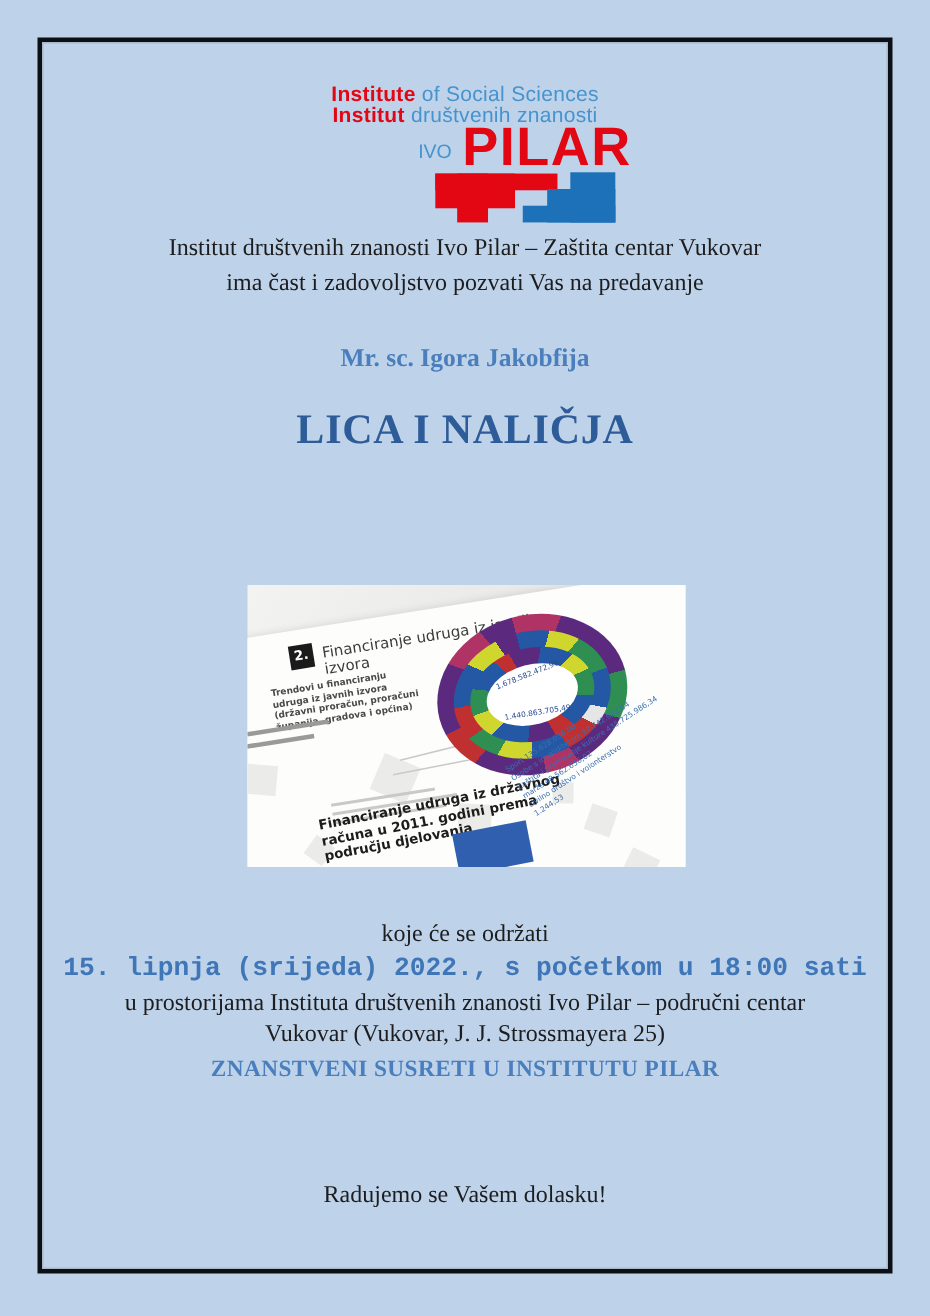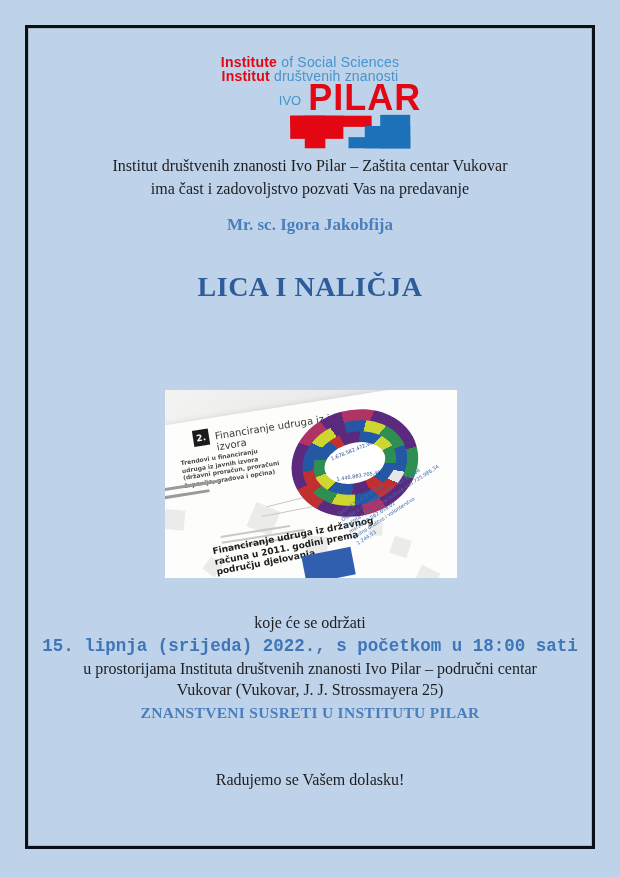--- a/index.html
+++ b/index.html
@@ -32,29 +32,29 @@
   .lred{color:var(--logo-red); font-weight:bold;}
   .lblue{color:var(--logo-light-blue);}
   .logo-row3{display:flex; justify-content:center; align-items:flex-end; gap:7px;
              transform:translateX(40px); margin-top:1px;}
   .livo{color:var(--logo-light-blue); font-size:13px; padding-bottom:4px;}
   .lpilar{color:var(--logo-red); font-weight:bold; font-size:36px; line-height:28px; letter-spacing:1px;}
   .stairs{display:block; margin:2px auto 0; transform:translateX(44px);}
 
   
   .intro{top:155px; font-size:16px; line-height:22.5px;}
-  .speaker{top:215px; font-size:17px; font-weight:bold; color:var(--accent-blue);}
+  .speaker{top:229px; font-size:17px; font-weight:bold; color:var(--accent-blue);}
   .title{top:263px; font-size:28px; font-weight:bold; color:var(--title-blue);
          line-height:47px; letter-spacing:0.5px;}
   .schedule{top:612px; font-size:16px; line-height:22px;}
   .schedule .date{font-size:17.5px; font-weight:bold; color:var(--date-blue); line-height:24px;font-family:Liberation Mono, monospace;}
   .schedule .loc{line-height:21px;}
   .series{top:703px; font-size:16px; line-height:20px;}
   .series-name{font-weight:bold; color:var(--accent-blue); font-size:15.5px; letter-spacing:0.3px;text-align:center;}
-  .closing{top:771px; font-size:16px;}
+  .closing{top:788px; font-size:16px;}
 
   
   .photo{
     position:absolute; left:165px; top:390px; width:292px; height:188px;
     background:linear-gradient(125deg,#f3f3f2 0%,#e9e9e8 45%,#f6f6f5 100%);
     overflow:hidden;
   }
   .paper{
     position:absolute; left:-30px; top:40px; width:380px; height:260px;
     background:#fdfdfc;

